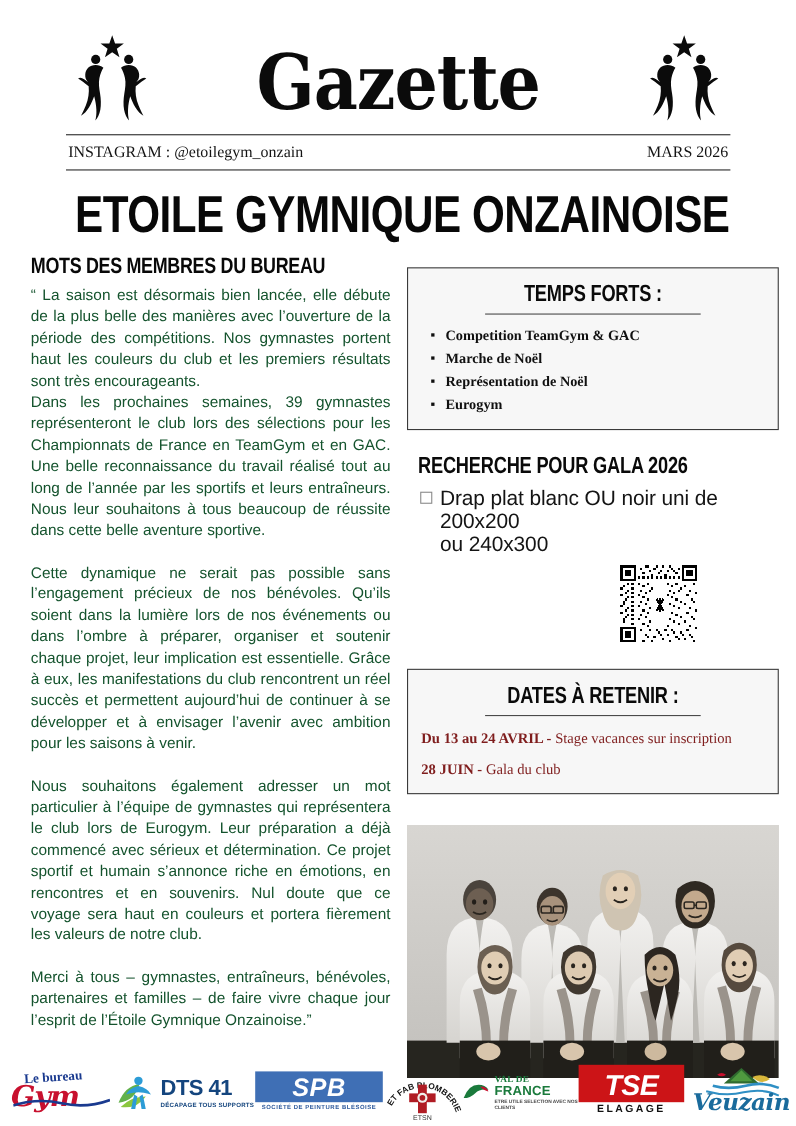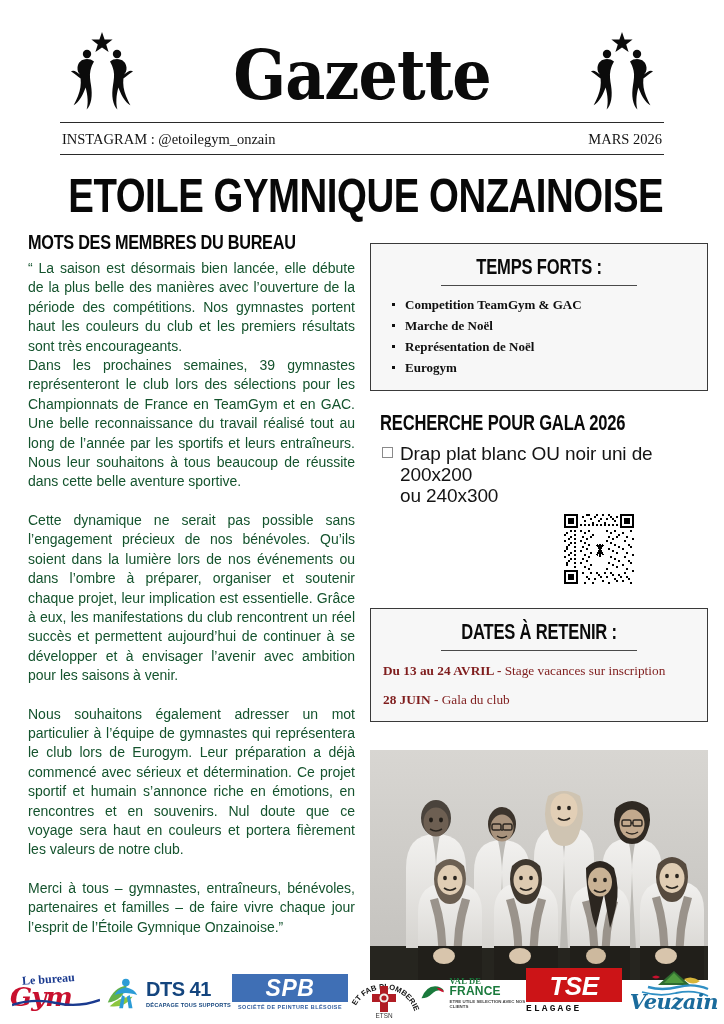--- a/index.html
+++ b/index.html
@@ -350,22 +350,22 @@
   .sp-tse { width: 96px; height: 50px; position: relative; }
   .sp-tse .tse-box {
     position:absolute; left:0; top:0; width:96px; height:34px;
     background:#cc1417; display:flex; align-items:flex-end; justify-content:center;
   }
   .sp-tse .tse-main {
     font-family:"Liberation Sans", sans-serif; font-weight:bold; font-style:italic;
     font-size:26px; color:#ffffff; letter-spacing:-0.5px;
   }
   .sp-tse .tse-sub {
-    position:absolute; left:0; top:35px; width:96px; text-align:left;
-    font-family:Liberation Mono, monospace; font-weight:bold;
+    position:absolute; left:0; top:35px; width:96px; text-align:center;
+    font-family:Liberation Sans, sans-serif; font-weight:bold;
     font-size:9.5px; color:#111; letter-spacing:2.2px;
   }
 
   .sp-veuzain { width: 104px; height: 52px; position: relative; }
   .sp-veuzain .vz-name {
     position:absolute; left:0; top:22px; width:104px; text-align:center;
     font-family:"DejaVu Serif", serif; font-style:italic; font-weight:bold;
     font-size:21px; color:#1a6b9c; letter-spacing:-0.5px;
   }
 </style>

